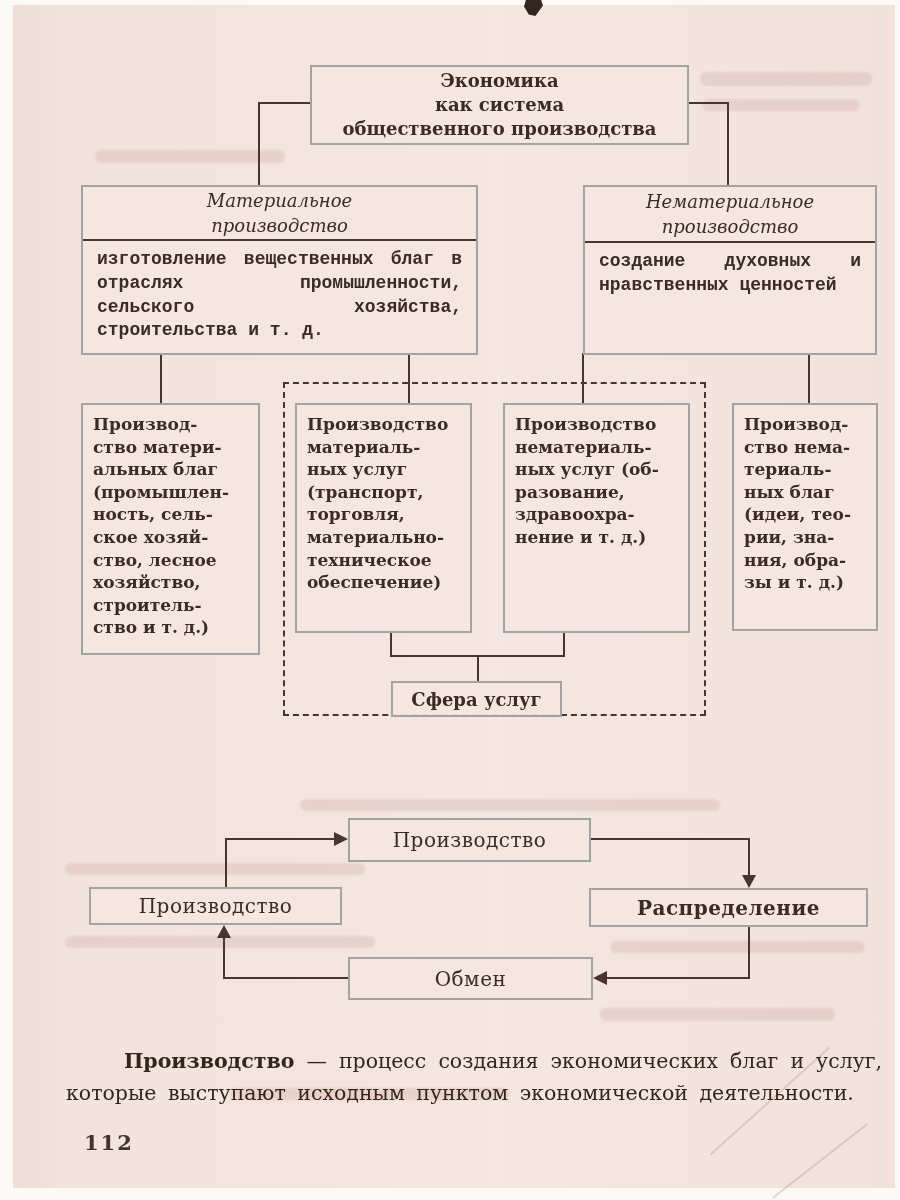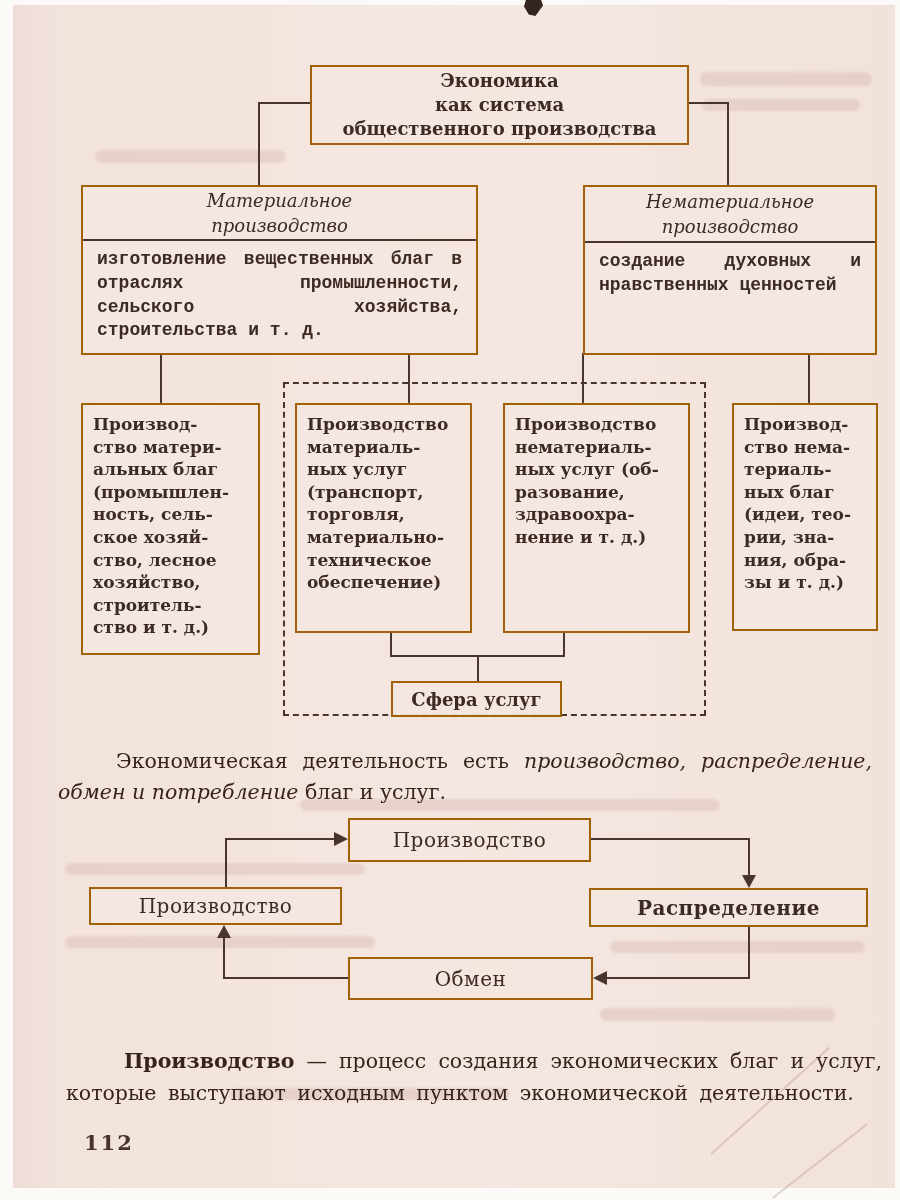--- a/index.html
+++ b/index.html
@@ -1,20 +1,20 @@
 <!DOCTYPE html>
 <html><head>
 <meta charset="utf-8">
 <style>
   html,body{margin:0;padding:0;}
   body{width:900px;height:1200px;background:#fbfaf7;font-family:"DejaVu Serif","Liberation Serif",serif;}
   #stage{position:relative;width:900px;height:1200px;overflow:hidden;background:#fbfaf7;}
   #paper{position:absolute;left:13px;top:5px;right:5px;bottom:12px;
     background:linear-gradient(90deg,#eeddd8 0%,#f3e3dd 6%,#f4e6e0 55%,#f2e2dc 100%);}
-  .box{position:absolute;border:2px solid #a16207;box-sizing:border-box;color:#3c2b24;background:rgba(244,230,224,0.92);}
+  .box{position:absolute;border:2px solid #a3a3a3;box-sizing:border-box;color:#3c2b24;background:rgba(244,230,224,0.92);}
   .center{display:flex;align-items:center;justify-content:center;text-align:center;}
   .pre{white-space:pre-line;}
   .line{position:absolute;background:#4a352e;}
   .hline{height:2px;}
   .vline{width:2px;}
   .dashed{position:absolute;border:2px dashed #4a352e;box-sizing:border-box;background:transparent;}
   .arrow{position:absolute;width:0;height:0;border-style:solid;border-color:transparent;}
   .arr-right{border-width:7px 0 7px 14px;border-left-color:#4a352e;}
   .arr-left{border-width:7px 14px 7px 0;border-right-color:#4a352e;}
   .arr-down{border-width:13px 7px 0 7px;border-top-color:#4a352e;}
@@ -110,21 +110,20 @@
 ство нема-
 териаль-
 ных благ
 (идеи, тео-
 рии, зна-
 ния, обра-
 зы и т. д.)</div>
 
   <div class="box center" style="left:391px;top:681px;width:171px;height:36px;font-weight:bold;font-size:18px;">Сфера услуг</div>
 
-  <p class="para" style="left:58px;top:746px;width:814px;margin:0;"><span>Экономическая деятельность есть </span><i>производство, распределение, обмен и потребление</i><span> благ и услуг.</span></p>
 
   <div class="line hline" style="left:225px;top:838px;width:112px;"></div>
   <div class="arrow arr-right" style="left:334px;top:832px;"></div>
   <div class="line vline" style="left:225px;top:838px;height:49px;"></div>
 
   <div class="line hline" style="left:589px;top:838px;width:161px;"></div>
   <div class="line vline" style="left:748px;top:838px;height:38px;"></div>
   <div class="arrow arr-down" style="left:742px;top:875px;"></div>
 
   <div class="line vline" style="left:748px;top:927px;height:52px;"></div>

